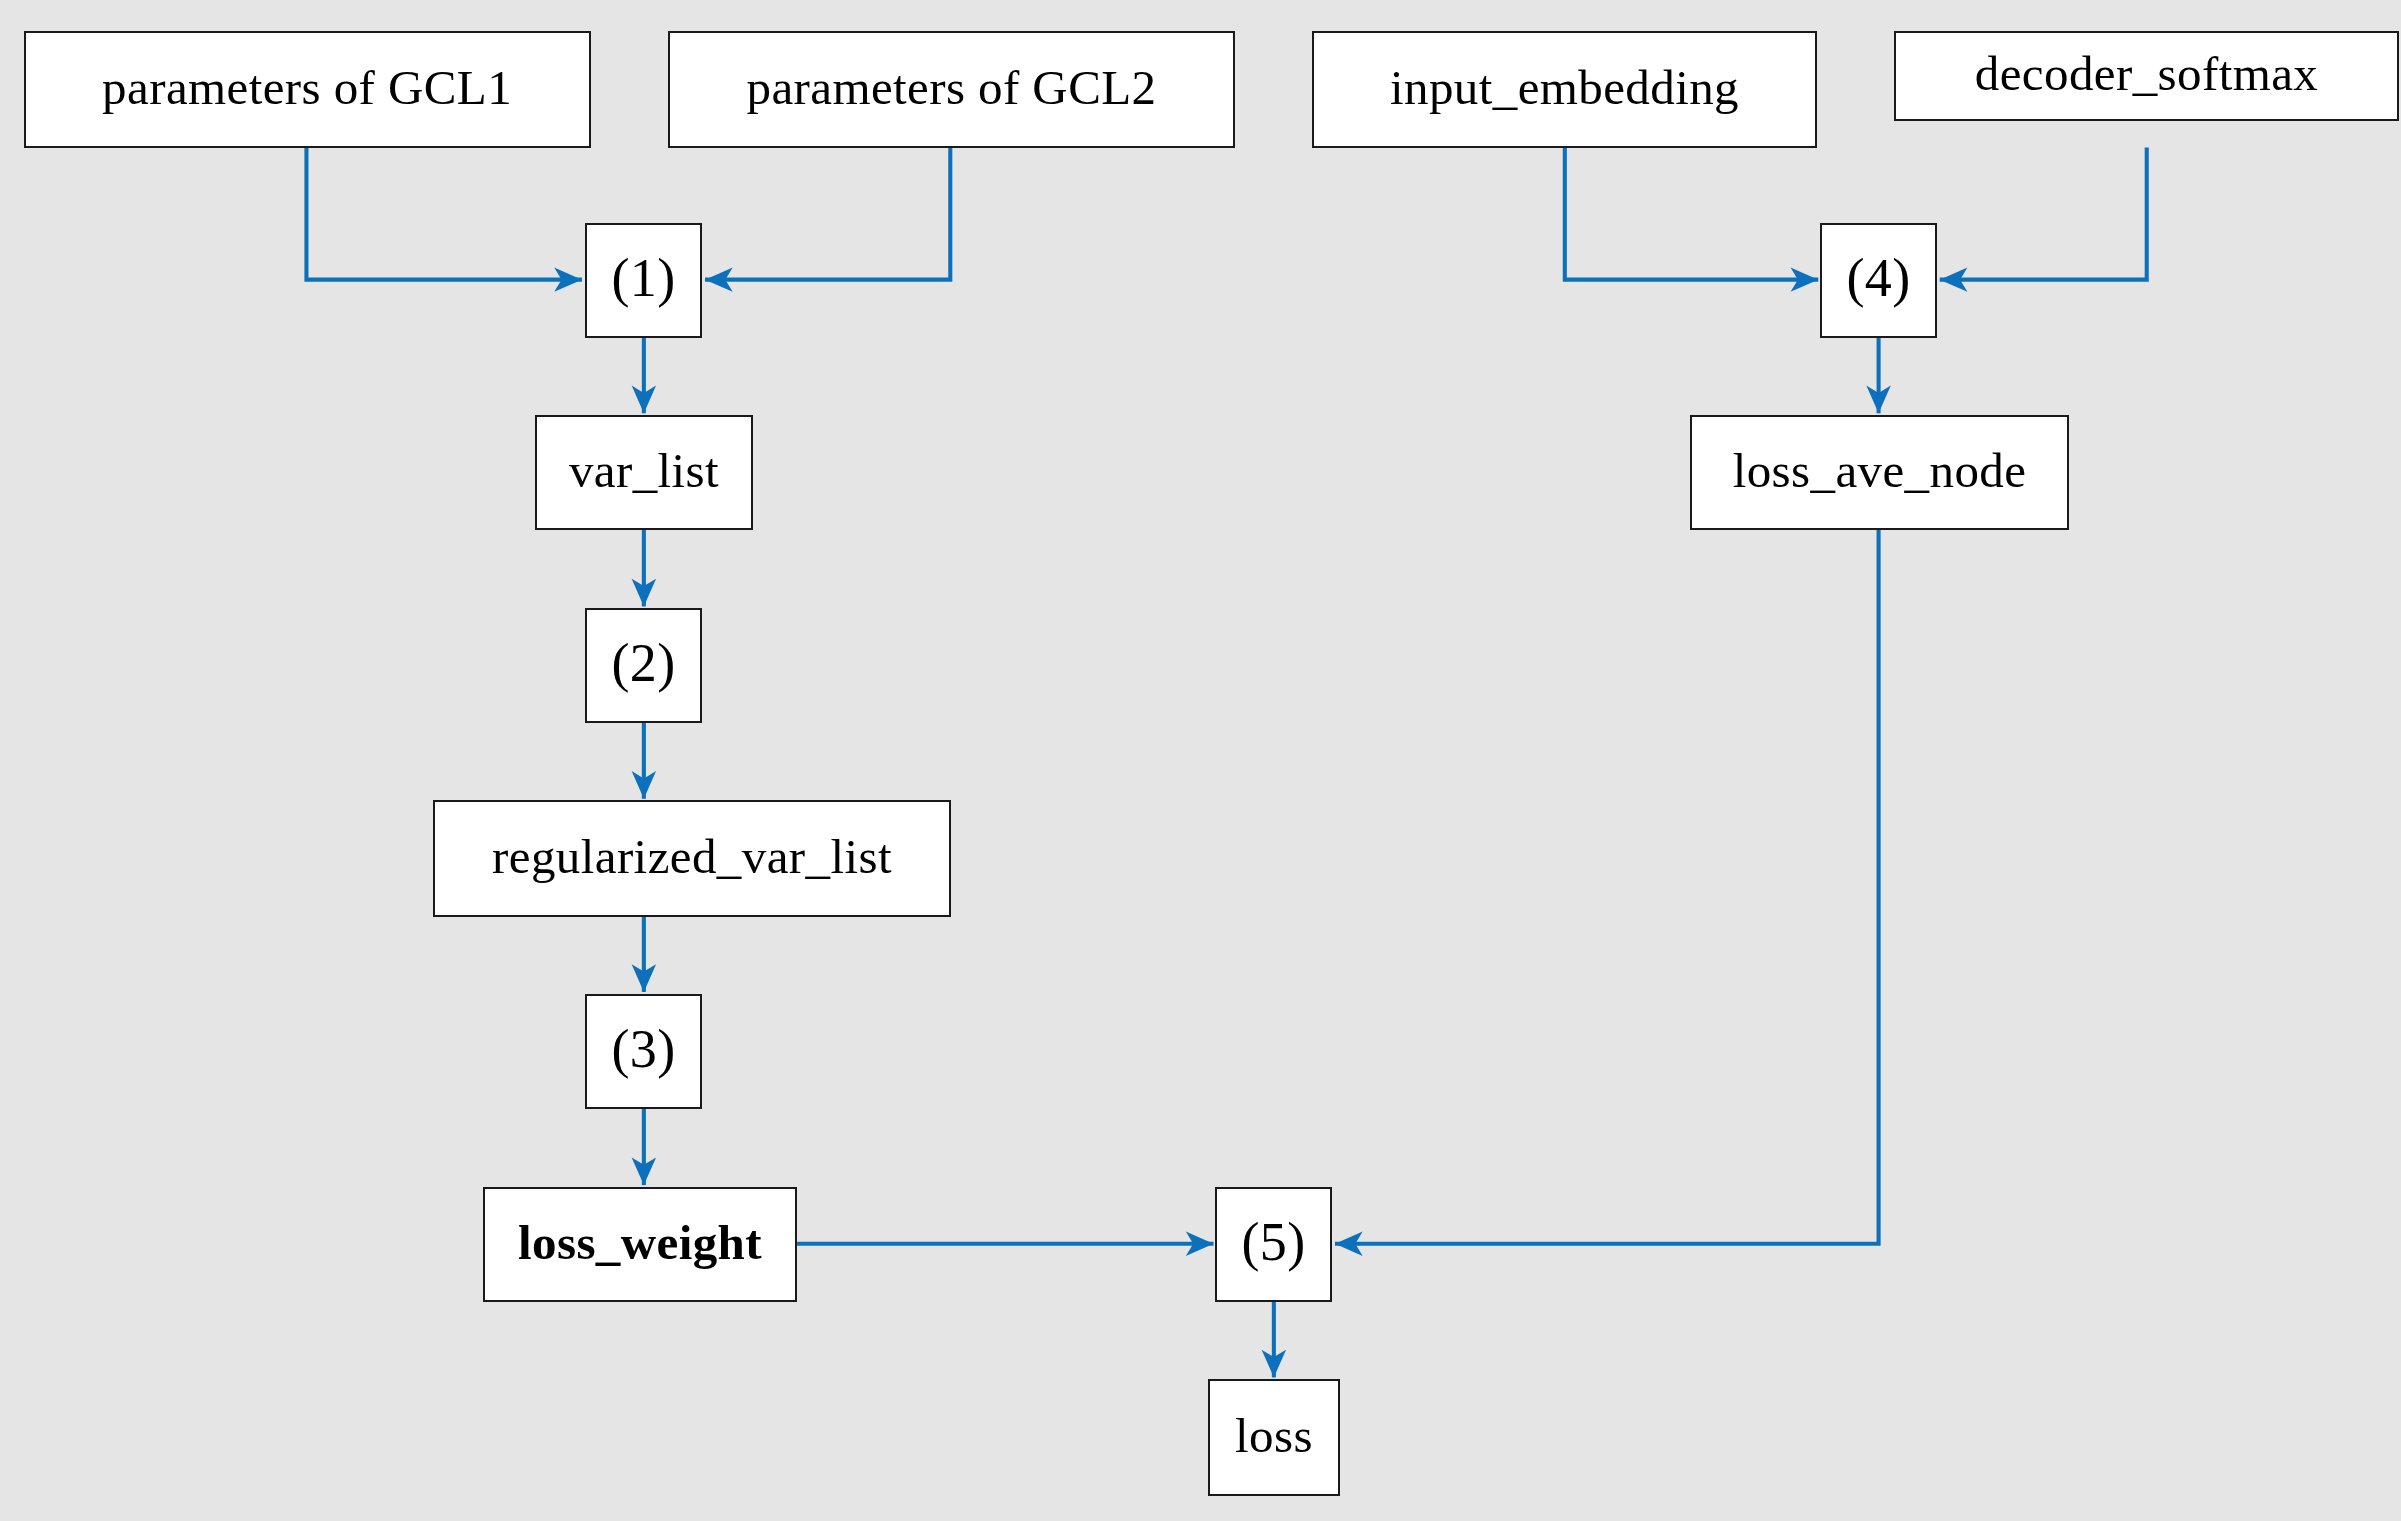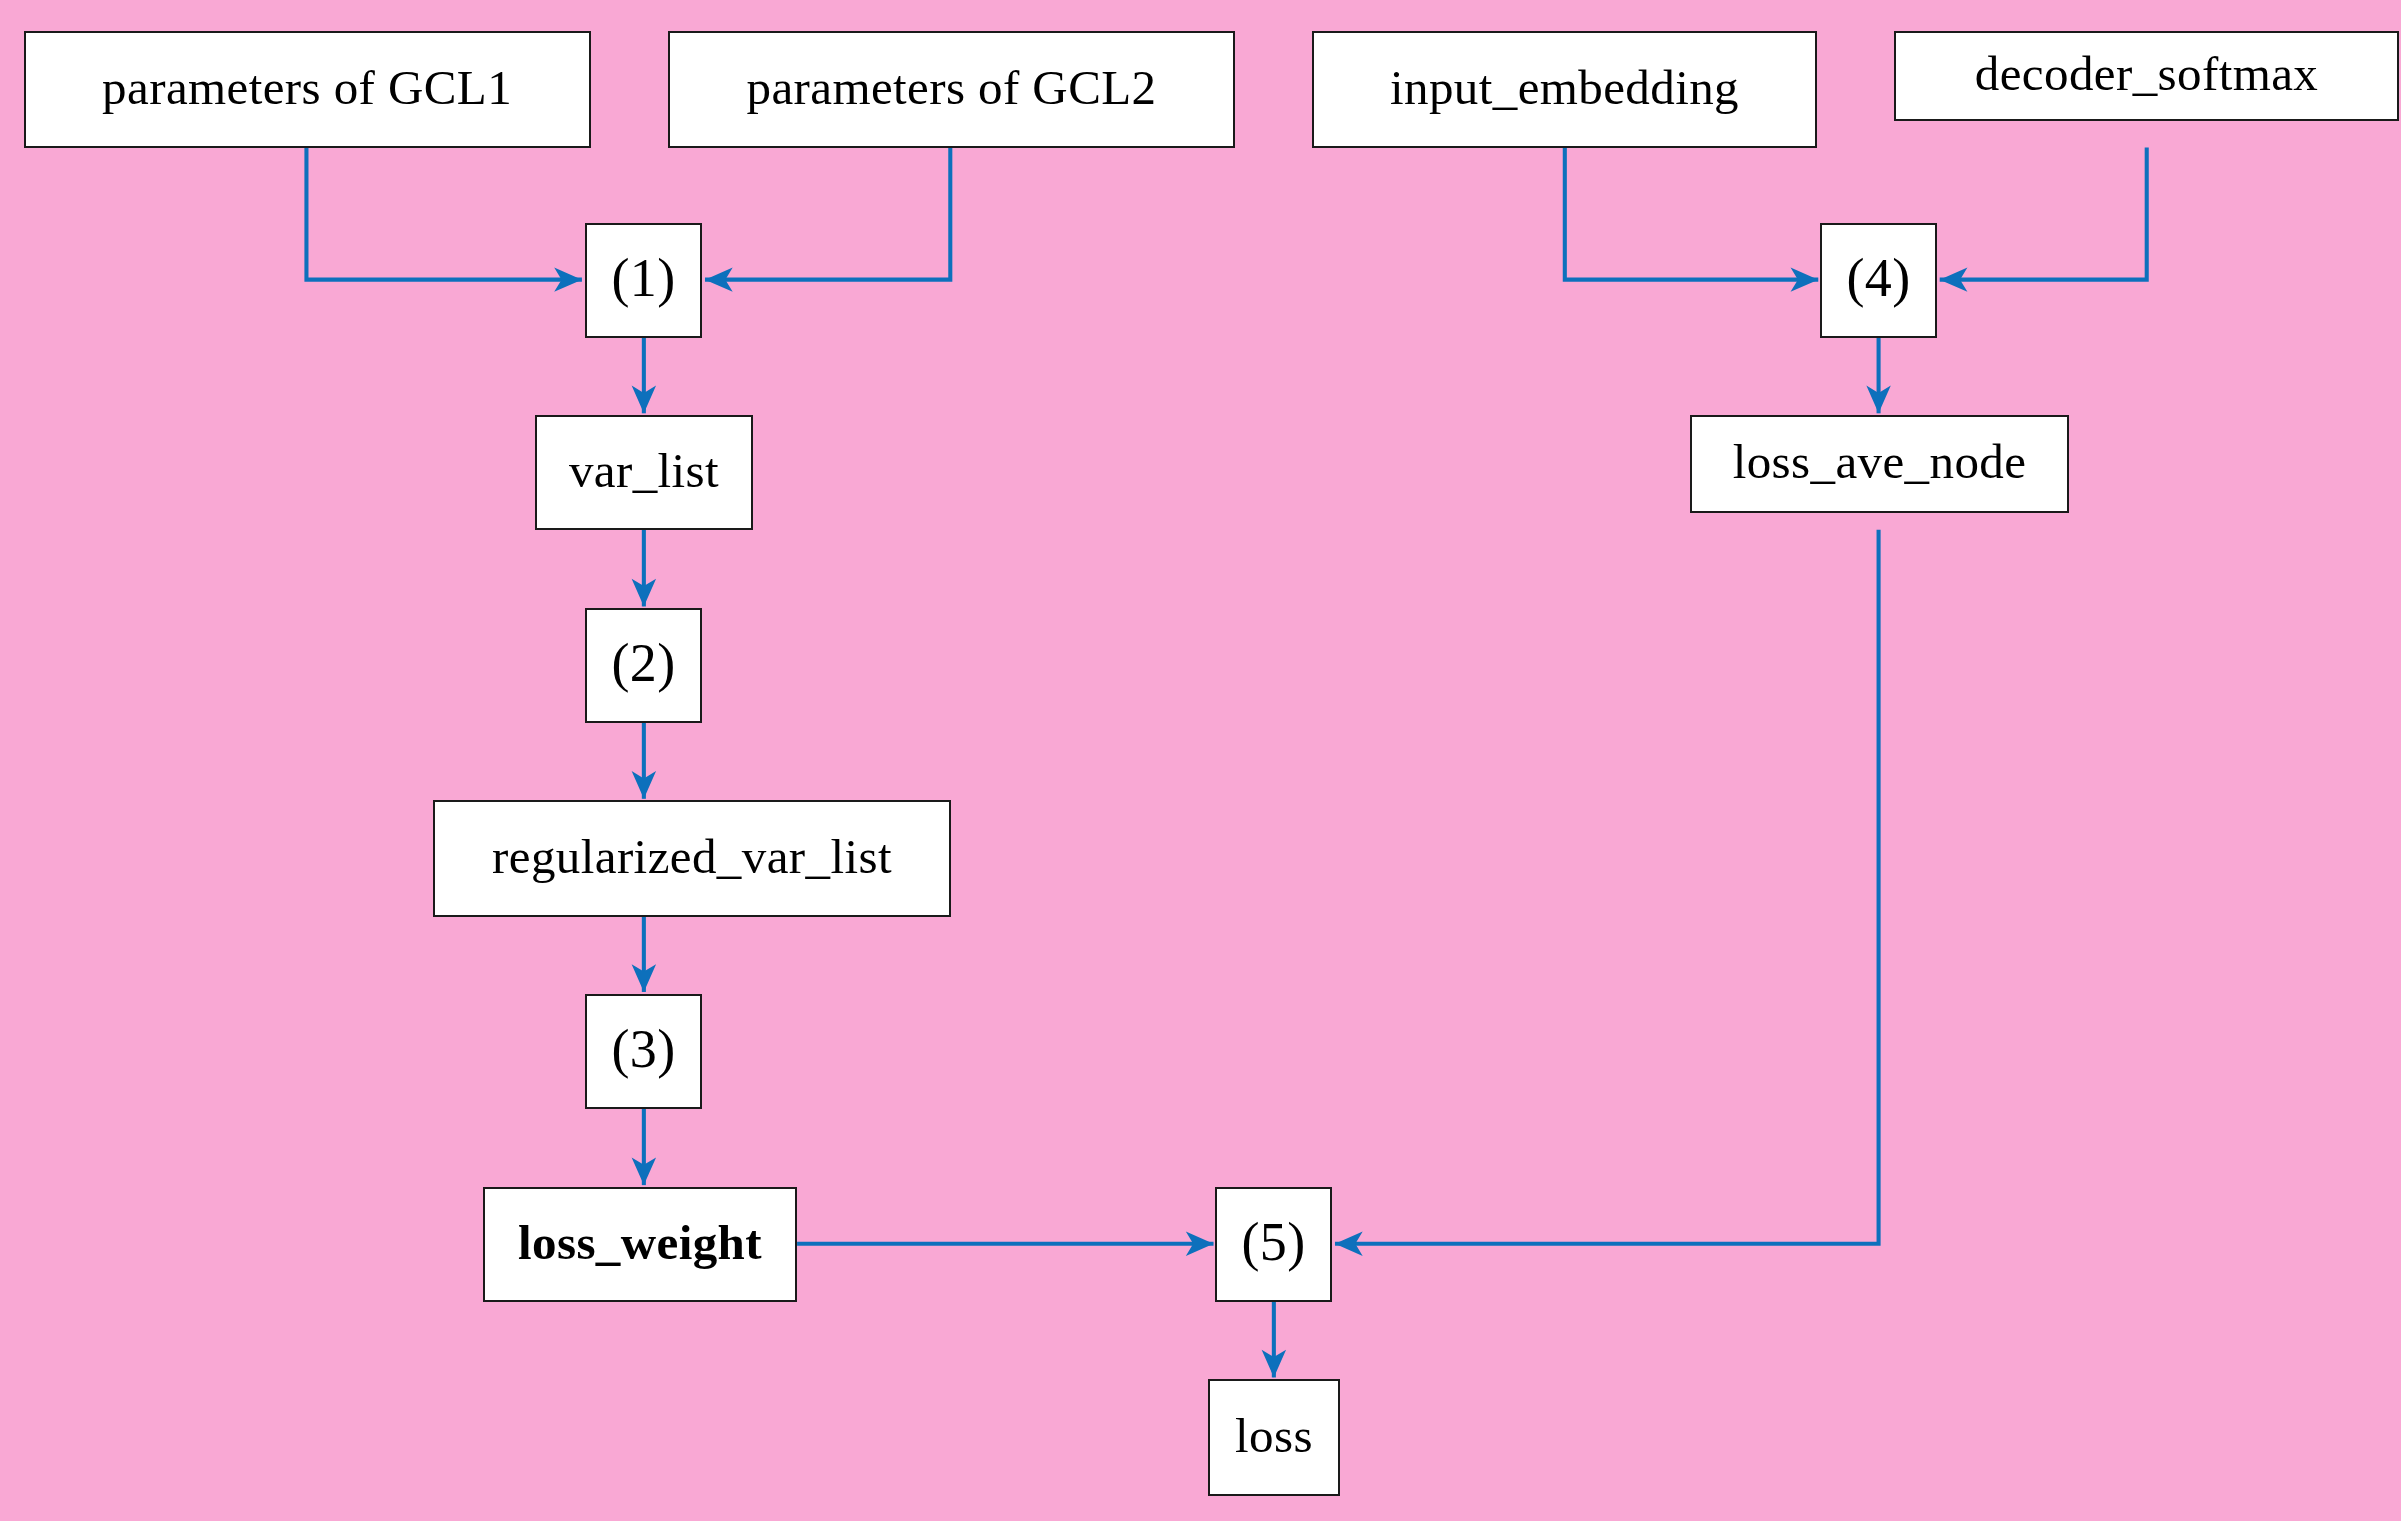--- a/index.html
+++ b/index.html
@@ -23,21 +23,21 @@
     letter-spacing:0.4px;
     white-space:nowrap;
     line-height:1;
     padding-bottom:4.9px;
   }
   .node.op{font-size:54px;}
 </style>
 </head>
 <body>
 
-<div class="canvas" style="color: rgb(0, 0, 0); background: #f9a8d4;">
+<div class="canvas" style="color: rgb(0, 0, 0); background: #e5e5e5;">
 
   <svg class="edges-layer" width="2401" height="1521" viewBox="0 0 2946 1866" xmlns="http://www.w3.org/2000/svg">
     <defs>
       <marker id="arrowhead" markerUnits="userSpaceOnUse" markerWidth="40" markerHeight="36" viewBox="-1 -17 40 34" refX="34" refY="0" orient="auto">
         <path d="M34,0 L0,-15 L9,0 L0,15 Z" style="fill:var(--arrow,#0d70bc)"></path>
       </marker>
     </defs>
 
     <path class="edge" d="M376,181 L376,343 L714,343" marker-end="url(#arrowhead)"></path>
     <path class="edge" d="M1166,181 L1166,343 L865,343" marker-end="url(#arrowhead)"></path>
@@ -56,21 +56,21 @@
 
   <div class="node" style="left:23.6px;   top:31px;   width:567px; height:117px;">parameters of GCL1</div>
   <div class="node" style="left:668px;  top:31px;   width:567px; height:117px;">parameters of GCL2</div>
   <div class="node" style="left:1312px; top:31px;   width:505px; height:117px;">input_embedding</div>
   <div class="node" style="left:1894px; top:31px;   width:505px; height:90px;">decoder_softmax</div>
 
   <div class="node op" style="left:585px;  top:223px;  width:117px; height:115px;">(1)</div>
   <div class="node op" style="left:1820px; top:223px;  width:117px; height:115px;">(4)</div>
 
   <div class="node" style="left:535px;  top:415px;  width:218px; height:115px;">var_list</div>
-  <div class="node" style="left:1690px; top:415px;  width:379px; height:98px;text-align:center;">loss_ave_node</div>
+  <div class="node" style="left:1690px; top:415px;  width:379px; height:115px;text-align:center;">loss_ave_node</div>
 
   <div class="node op" style="left:585px;  top:608px;  width:117px; height:115px;">(2)</div>
 
   <div class="node" style="left:385px;  top:800px;  width:518px; height:117px;margin-left:48px;">regularized_var_list</div>
 
   <div class="node op" style="left:585px;  top:994px; width:117px; height:115px;">(3)</div>
 
   <div class="node" style="left:483px;  top:1187px; width:314px; height:115px;font-weight:bold;">loss_weight</div>
   <div class="node op" style="left:1215px; top:1187px; width:117px; height:115px;">(5)</div>
 

